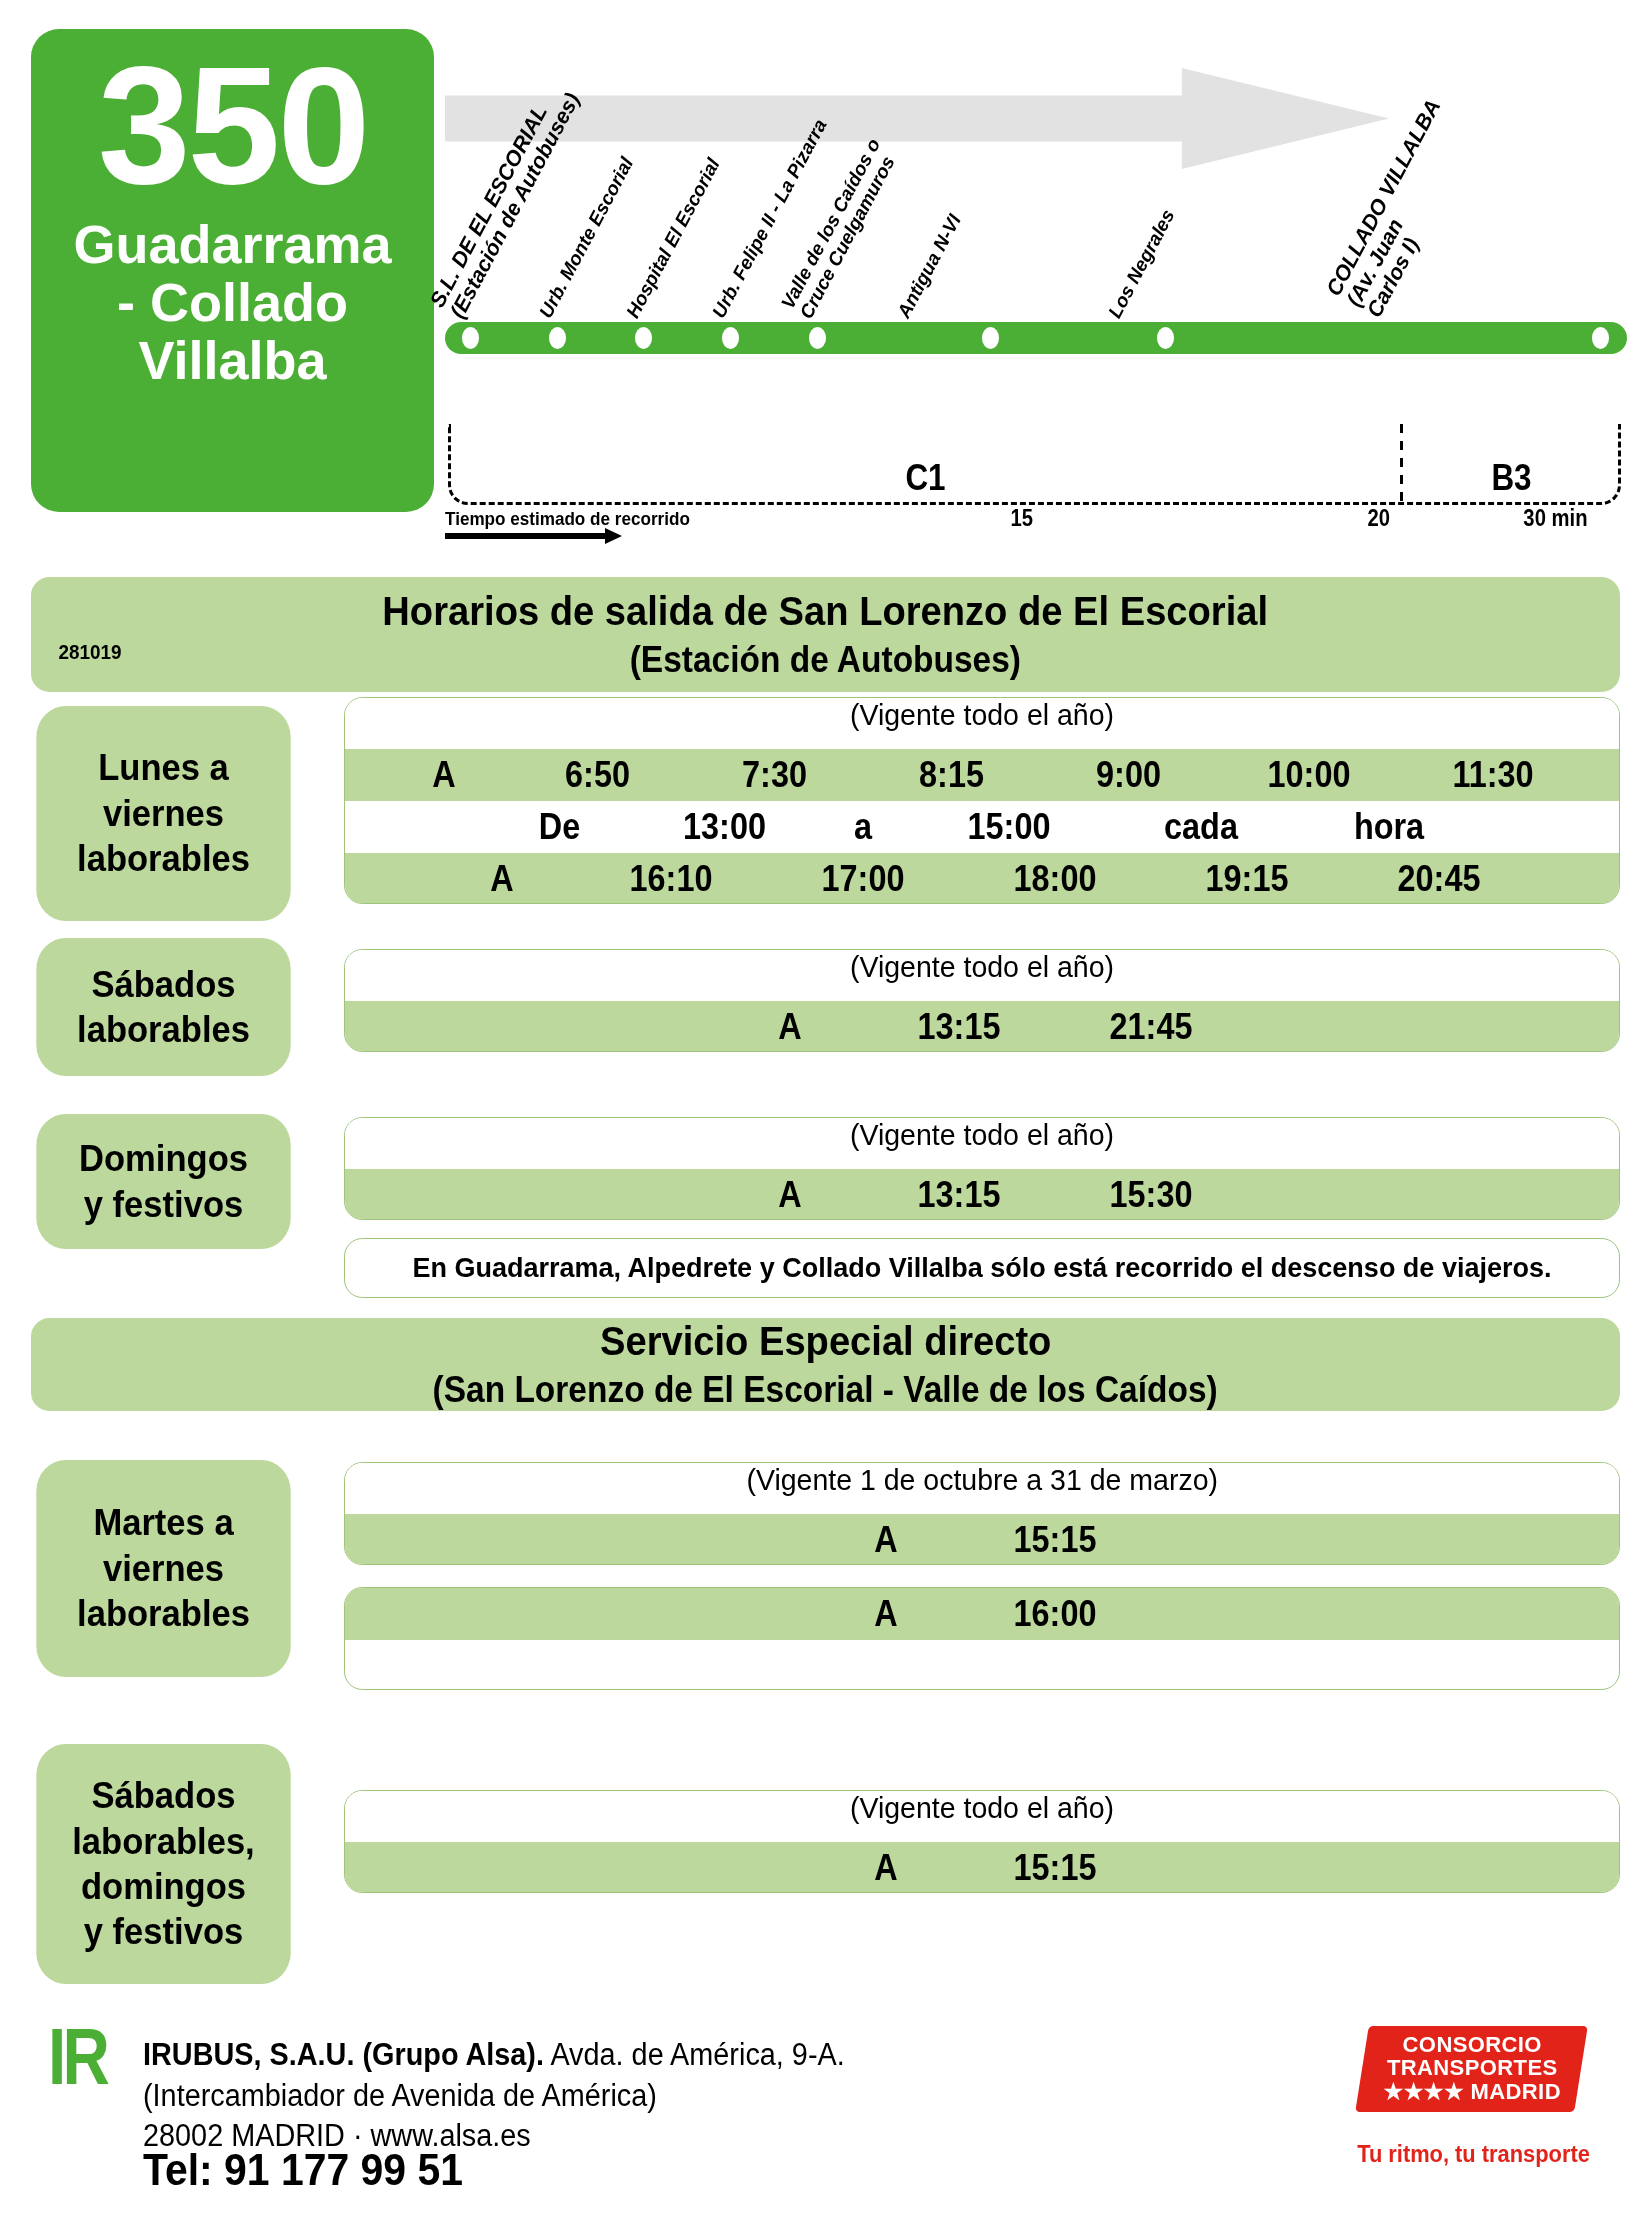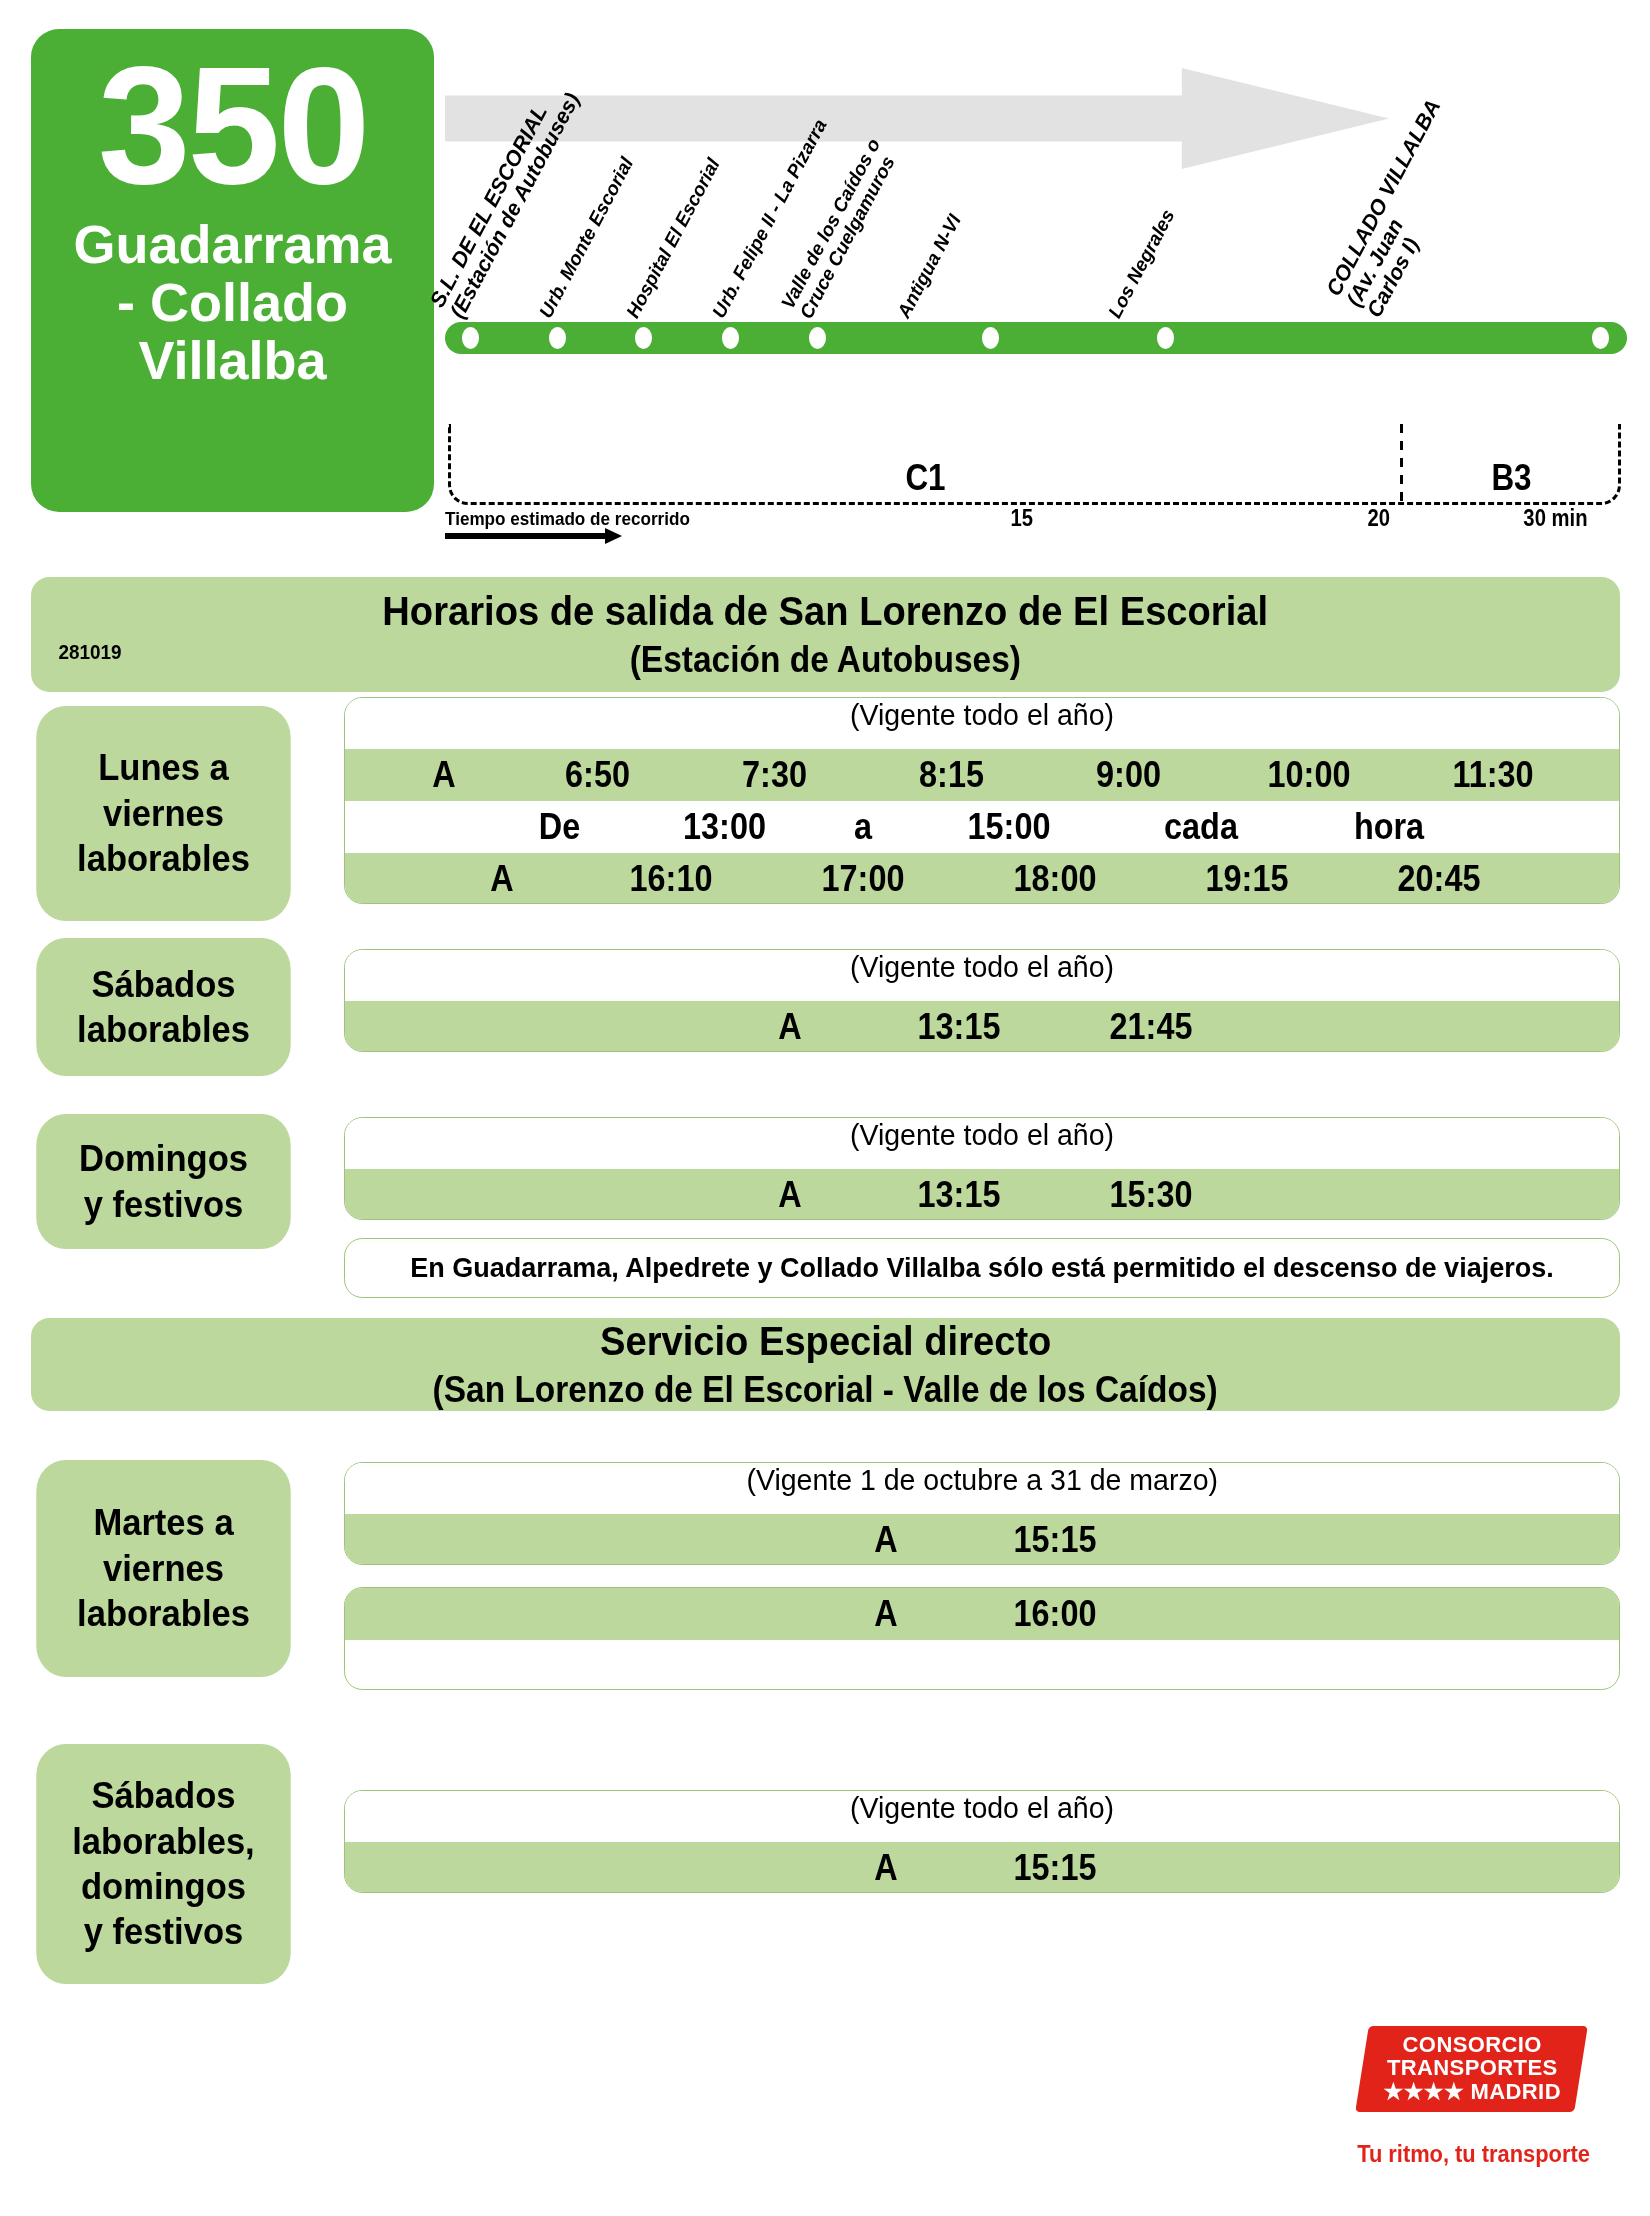--- a/index.html
+++ b/index.html
@@ -335,21 +335,21 @@
     </div>
     <div class="trow green" style="height:52px;">
       <div class="times">
         <span class="cell" style="width:146px;">A</span>
         <span class="cell" style="width:192px;">13:15</span>
         <span class="cell" style="width:192px;">15:30</span>
       </div>
     </div>
   </div>
 
-  <div class="note-card" style="left:344px; top:1238px; width:1276px; height:60px;">En Guadarrama, Alpedrete y Collado Villalba sólo está permitido el descenso de viajeros.</div>
+  <div class="note-card" style="left:344px; top:1238px; width:1276px; height:60px;">En Guadarrama, Alpedrete y Collado Villalba sólo está recorrido el descenso de viajeros.</div>
 
   <div class="section-head" style="top:1318px; height:93px;">
     <div class="sh-line1">Servicio Especial directo</div>
     <div class="sh-line2">(San Lorenzo de El Escorial - Valle de los Caídos)</div>
   </div>
 
   <div class="day-pill" style="top:1460px; height:217px;">
     <span>Martes a</span>
     <span>viernes</span>
     <span>laborables</span>
@@ -385,20 +385,29 @@
       <span class="vigente">(Vigente todo el año)</span>
     </div>
     <div class="trow green" style="height:52px;">
       <div class="times">
         <span class="cell" style="width:146px;">A</span>
         <span class="cell" style="width:192px;">15:15</span>
       </div>
     </div>
   </div>
 
+  <div class="footer">
+    <div class="ir-logo">IR</div>
+    <div class="op-line" style="top:42px;">
+      <b>IRUBUS, S.A.U. (Grupo Alsa).</b><span> Avda. de América, 9-A.</span>
+    </div>
+    <div class="op-line" style="top:83px;">(Intercambiador de Avenida de América)</div>
+    <div class="op-line" style="top:123px;">28002 MADRID · www.alsa.es</div>
+    <div class="tel">Tel: 91 177 99 51</div>
+  </div>
 
   <div class="crtm-badge">
     <div class="crtm-inner">
       <div class="l1">CONSORCIO</div>
       <div class="l2">TRANSPORTES</div>
       <div class="l3">
         <span>★★★★</span>
         <span>MADRID</span>
       </div>
     </div>

